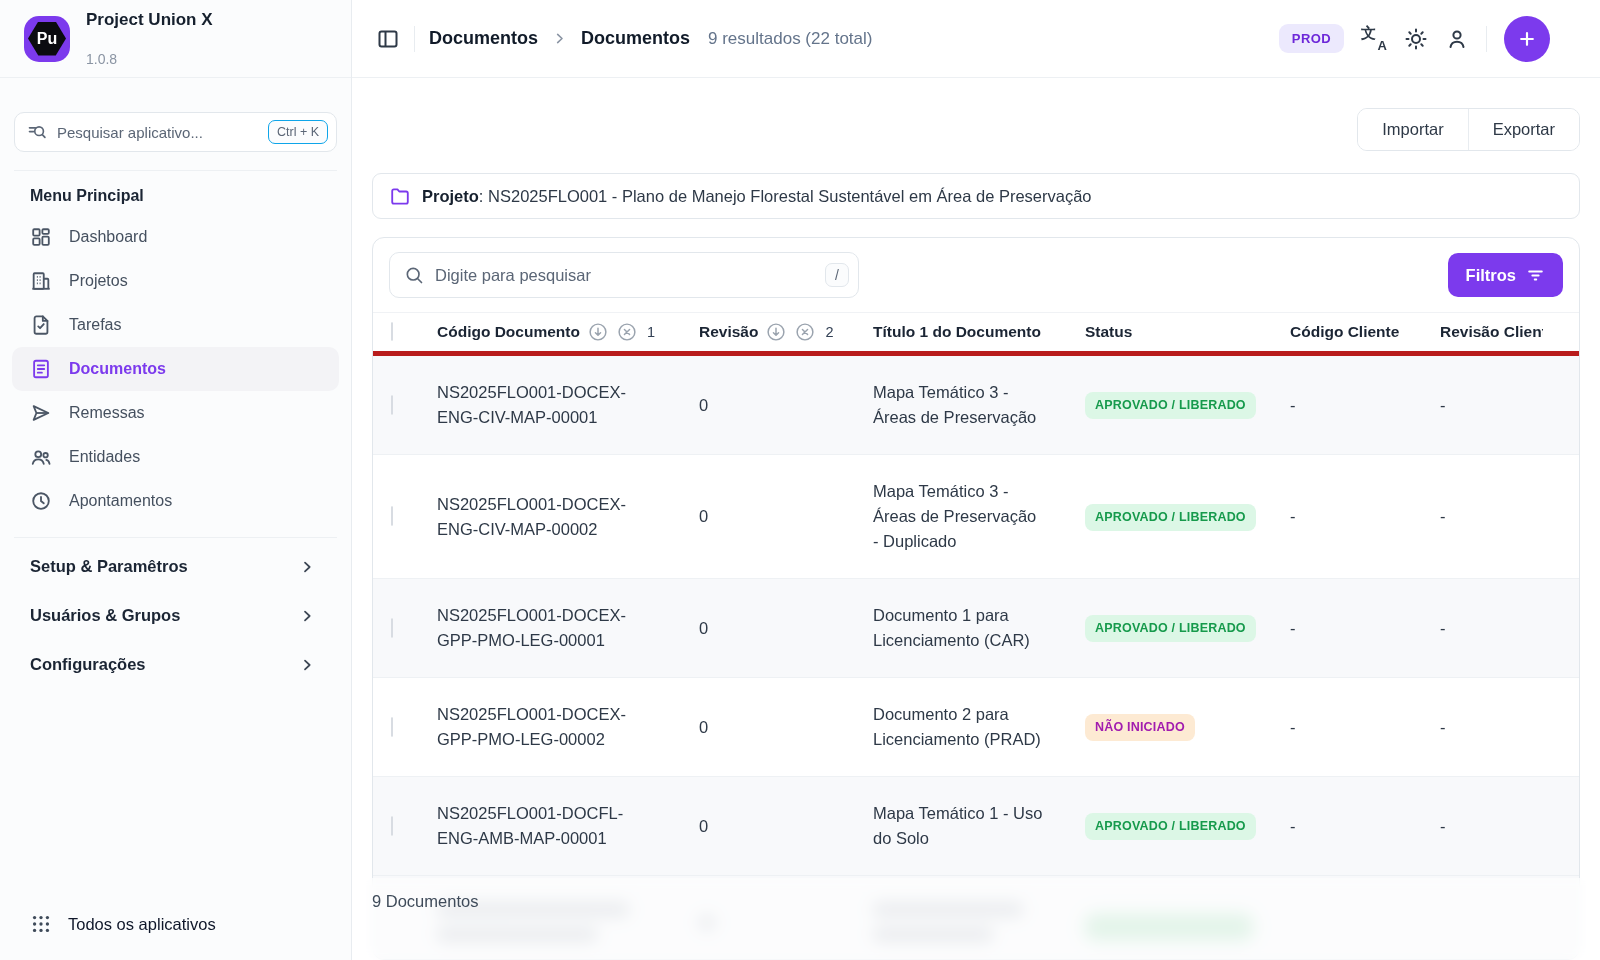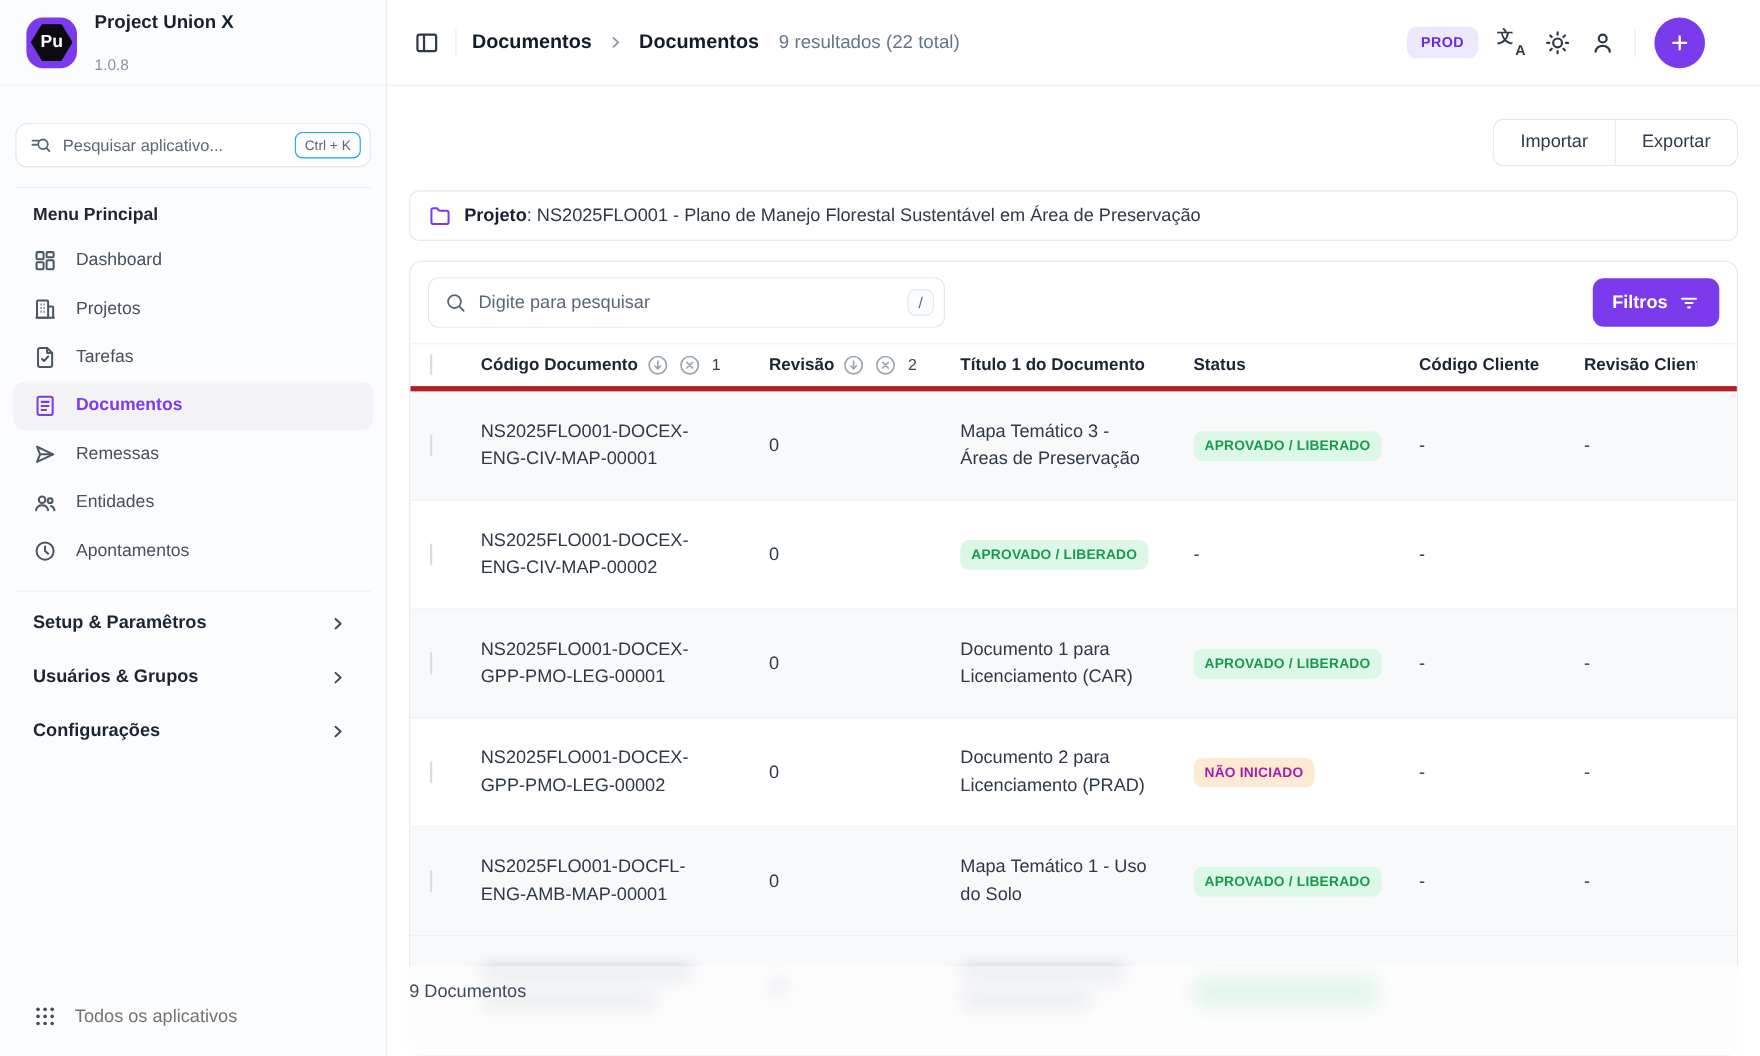--- a/index.html
+++ b/index.html
@@ -35,21 +35,21 @@
     display:flex; align-items:center; gap:17px; font-size:16px; color:#45505f; cursor:pointer; }
   .menu-item .mi-icon { width:22px; height:22px; color:#4b5665; flex-shrink:0; display:flex; }
   .menu-item.active { background:#f3f3f6; color:#7c3aed; font-weight:bold; }
   .menu-item.active .mi-icon { color:#7c3aed; }
 
   .group-row { height:49px; padding:0 36px 0 30px; display:flex; align-items:center;
     justify-content:space-between; font-size:16.5px; font-weight:bold; color:#1b2534; cursor:pointer;gap:33px; }
   .group-row .chev { color:#3c4654; display:flex; }
 
   .side-footer { margin-top:auto; height:64px; display:flex; align-items:center; gap:16px;
-    padding:0 30px 8px 30px; font-size:16.5px; color:#737373; cursor:pointer; }
+    padding:0 30px 8px 30px; font-size:16.5px; color:#0f172a; cursor:pointer; }
 
   
   .main { flex:1; display:flex; flex-direction:column; min-width:0; }
   .top-header { height:78px; border-bottom:1px solid #edf0f3; display:flex; align-items:center;
     padding:0 50px 0 24px; gap:14px; flex-shrink:0; }
   .icon-btn { display:flex; align-items:center; justify-content:center; color:#2e3947; cursor:pointer;
     background:none; border:none; padding:0; }
   .vdiv { width:1px; height:26px; background:#e8ecf0; }
   .crumb { font-size:18px; font-weight:bold; color:#111b29; cursor:pointer; }
   .crumb-sep { color:#8a94a3; display:flex; }
@@ -427,20 +427,21 @@
           <div class="title-cell">Mapa Temático 3 - Áreas de Preservação</div>
           <div><span class="badge success">APROVADO / LIBERADO</span></div>
           <div>-</div>
           <div>-</div>
         </div>
 
         <div class="trow drow">
           <div><span class="checkbox"></span></div>
           <div class="code-cell">NS2025FLO001-DOCEX-ENG-CIV-MAP-00002</div>
           <div>0</div>
+          <div class="title-cell">Mapa Temático 3 - Áreas de Preservação - Duplicado</div>
           <div><span class="badge success">APROVADO / LIBERADO</span></div>
           <div>-</div>
           <div>-</div>
         </div>
 
         <div class="trow drow">
           <div><span class="checkbox"></span></div>
           <div class="code-cell">NS2025FLO001-DOCEX-GPP-PMO-LEG-00001</div>
           <div>0</div>
           <div class="title-cell">Documento 1 para Licenciamento (CAR)</div>

